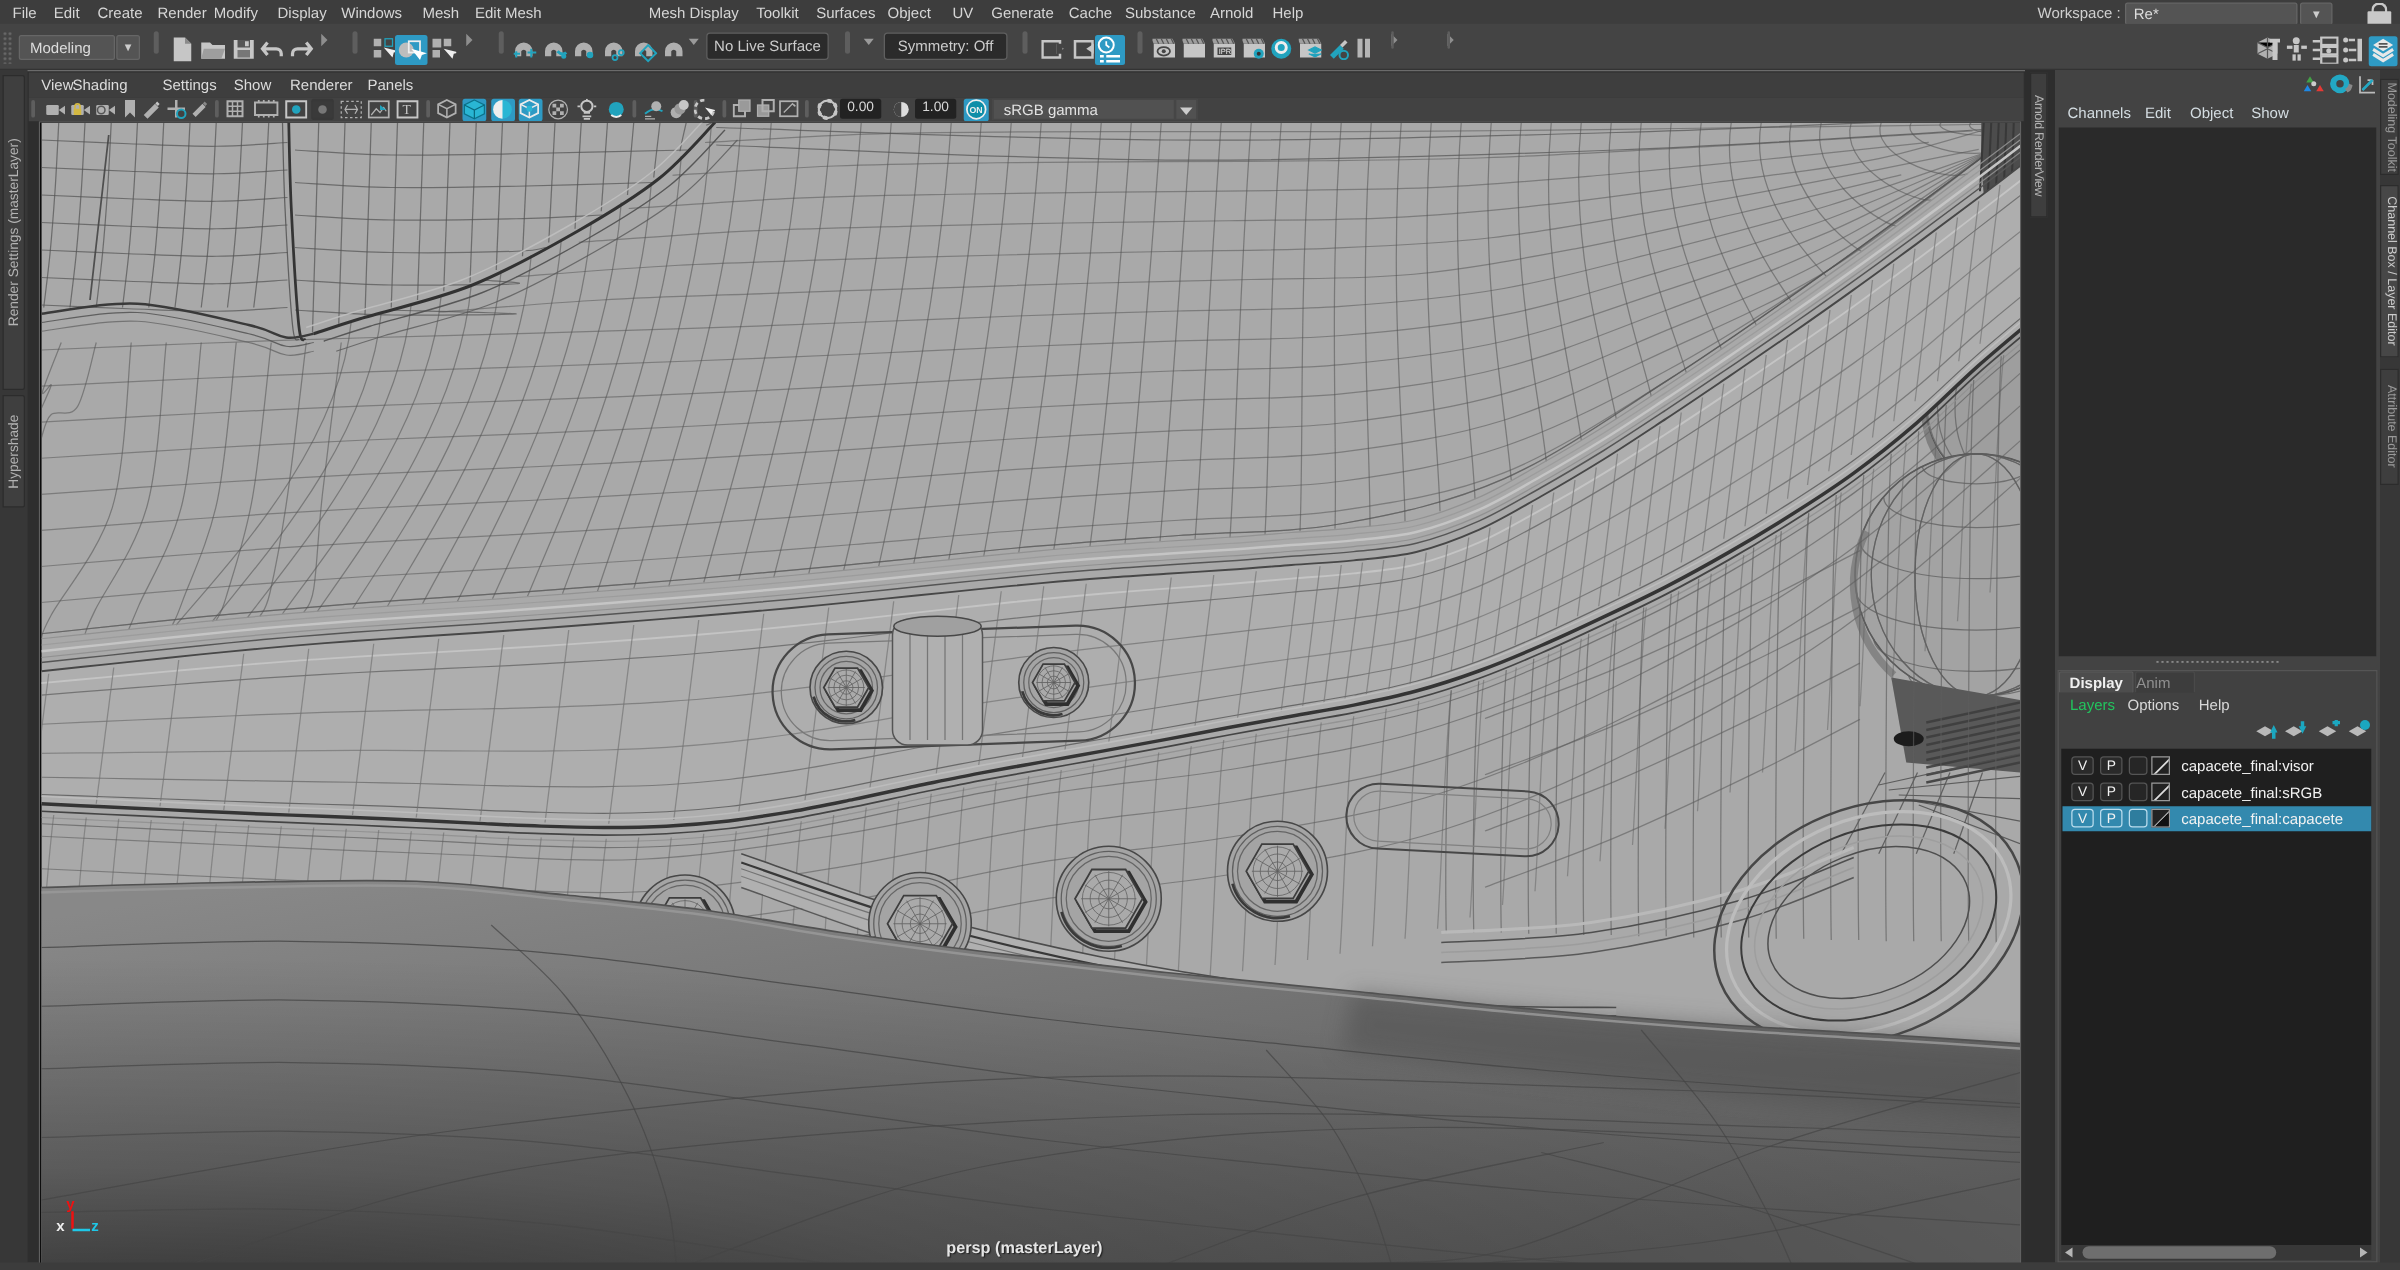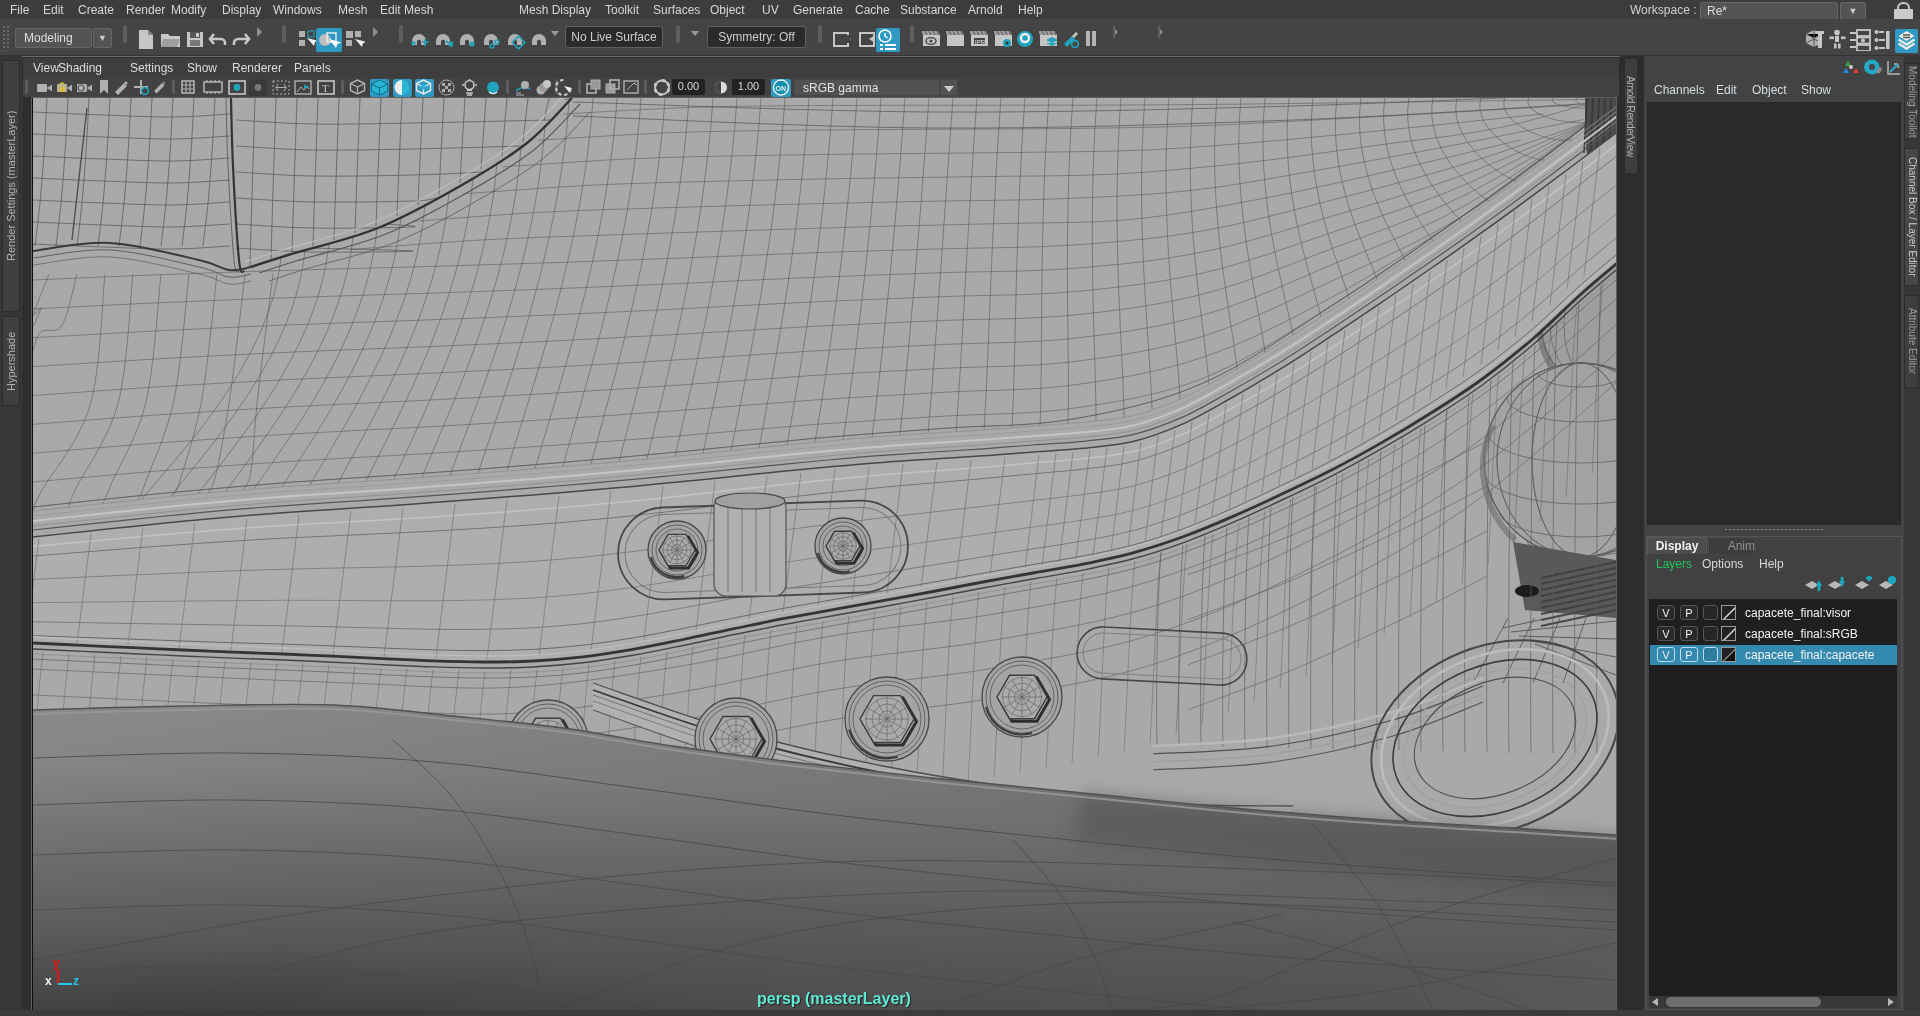--- a/index.html
+++ b/index.html
@@ -912,21 +912,21 @@
           <path d="M120.0,913.0C166.7,899.8 270.0,853.8 400.0,834.0C530.0,814.2 733.3,799.0 900.0,794.0C1066.7,789.0 1286.2,801.0 1400.0,804.0C1513.8,807.0 1552.5,810.7 1583.0,812.0" fill="none" stroke="#454545" stroke-width="1" opacity="0.7"></path>
           <path d="M520.0,913.0C560.0,899.8 663.3,852.2 760.0,834.0C856.7,815.8 962.8,805.7 1100.0,804.0C1237.2,802.3 1502.5,820.7 1583.0,824.0" fill="none" stroke="#454545" stroke-width="1" opacity="0.7"></path>
           <path d="M980.0,742.0C988.3,751.7 1016.3,780.3 1030.0,800.0C1043.7,819.7 1053.7,841.2 1062.0,860.0C1070.3,878.8 1077.0,904.2 1080.0,913.0" fill="none" stroke="#454545" stroke-width="1" opacity="0.7"></path>
           <path d="M360.0,642.0C370.0,651.7 401.7,677.0 420.0,700.0C438.3,723.0 456.7,753.3 470.0,780.0C483.3,806.7 493.7,837.8 500.0,860.0C506.3,882.2 506.7,904.2 508.0,913.0" fill="none" stroke="#454545" stroke-width="1" opacity="0.7"></path>
           <path d="M1280.0,726.0C1290.0,738.3 1323.3,776.0 1340.0,800.0C1356.7,824.0 1370.0,851.2 1380.0,870.0C1390.0,888.8 1396.7,905.8 1400.0,913.0" fill="none" stroke="#454545" stroke-width="1" opacity="0.7"></path>
           <path d="M1583.0,760.0C1549.2,770.0 1447.2,796.7 1380.0,820.0C1312.8,843.3 1233.3,884.5 1180.0,900.0C1126.7,915.5 1080.0,910.8 1060.0,913.0" fill="none" stroke="#454545" stroke-width="1" opacity="0.7"></path>
           <path d="M1583.0,845.0C1544.2,853.0 1422.2,881.7 1350.0,893.0C1277.8,904.3 1183.3,909.7 1150.0,913.0" fill="none" stroke="#454545" stroke-width="1" opacity="0.7"></path>
           <path d="M1500.0,913.0C1473.3,904.2 1390.0,874.8 1340.0,860.0C1290.0,845.2 1223.3,830.0 1200.0,824.0" fill="none" stroke="#454545" stroke-width="1" opacity="0.7"></path>
           <path d="M900.0,913.0C925.0,904.2 991.7,876.2 1050.0,860.0C1108.3,843.8 1216.7,823.3 1250.0,816.0" fill="none" stroke="#454545" stroke-width="1" opacity="0.7"></path>
         </svg>
-     <div class="abs" style="left:724px;top:892px;color:#5eead4;font-size:16px;font-weight:bold;text-shadow:1px 1px 1px #222">persp (masterLayer)</div>
+     <div class="abs" style="left:724px;top:892px;color:#e5e5e5;font-size:13px;font-weight:bold;text-shadow:1px 1px 1px #222">persp (masterLayer)</div>
      <div class="abs" style="left:12px;top:858px;width:70px;height:40px">
        <span style="position:absolute;left:8px;top:0px;color:#ee1111;font-size:12px;font-weight:bold">y</span>
        <div class="abs" style="left:12px;top:13px;width:2px;height:14px;background:#ee1111"></div>
        <div class="abs" style="left:13px;top:27px;width:14px;height:2px;background:#1ec8e8"></div>
        <span style="position:absolute;left:0px;top:18px;color:#eeeeee;font-size:12px;font-weight:bold">x</span>
        <span style="position:absolute;left:28px;top:18px;color:#1ec8e8;font-size:12px;font-weight:bold">z</span>
      </div>
    </div>
  </div>
 </div>
@@ -949,21 +949,21 @@
       <path d="M50,13 l8,-8" stroke="#22a8c4" stroke-width="2"></path>
     </svg>
     <span style="position:absolute;left:10px;top:27px;color:#d4dde2;font-size:12px">Channels</span>
     <span style="position:absolute;left:72px;top:27px;color:#d4dde2;font-size:12px">Edit</span>
     <span style="position:absolute;left:108px;top:27px;color:#d4dde2;font-size:12px">Object</span>
     <span style="position:absolute;left:157px;top:27px;color:#d4dde2;font-size:12px">Show</span>
     <div class="abs" style="left:3px;top:46px;width:254px;height:423px;background:#2a2a2a"></div>
     <div class="abs" style="left:80px;top:472px;width:100px;height:3px;background-image:radial-gradient(circle,#888 0.8px,transparent 1px);background-size:4px 3px"></div>
     <div class="abs" style="left:2px;top:480px;width:256px;height:474px;background:#414141;border:1px solid #555"></div>
     <div class="abs" style="left:3px;top:481px;width:60px;height:17px;background:#4d4d4d;border:1px solid #5a5a5a;border-bottom:none;border-radius:2px 2px 0 0;color:#f0f0f0;font-size:12px;font-weight:bold;text-align:center;line-height:16px">Display</div>
-    <div class="abs" style="left:64px;top:481px;width:48px;height:17px;background:#3d3d3d;border:1px solid #4a4a4a;border-bottom:none;border-radius:2px 2px 0 0;color:#909090;font-size:12px;text-align:right;line-height:16px">Anim</div>
+    <div class="abs" style="left:64px;top:481px;width:48px;height:17px;background:#3d3d3d;border:1px solid #4a4a4a;border-bottom:none;border-radius:2px 2px 0 0;color:#909090;font-size:12px;text-align:left;line-height:16px">Anim</div>
     <span style="position:absolute;left:12px;top:501px;color:#22c55e;font-size:12px">Layers</span>
     <span style="position:absolute;left:58px;top:501px;color:#d8d8d8;font-size:12px">Options</span>
     <span style="position:absolute;left:115px;top:501px;color:#d8d8d8;font-size:12px">Help</span>
     <svg class="abs" style="left:159px;top:520px" width="20" height="17" viewBox="0 0 20 17">
       <path d="M2,9 l7,-4 l7,4 l-7,4 Z" fill="#b9b9b9"></path>
       <path d="M12,9 h4 m-2,-2 v4" stroke="none"></path>
       <path d="M13,10 l3,-6 l3,6 Z" fill="#1ba7c0"></path>
       <rect x="14.6" y="9" width="2.8" height="6" fill="#1ba7c0"></rect>
     </svg>
     <svg class="abs" style="left:182px;top:520px" width="20" height="17" viewBox="0 0 20 17">

